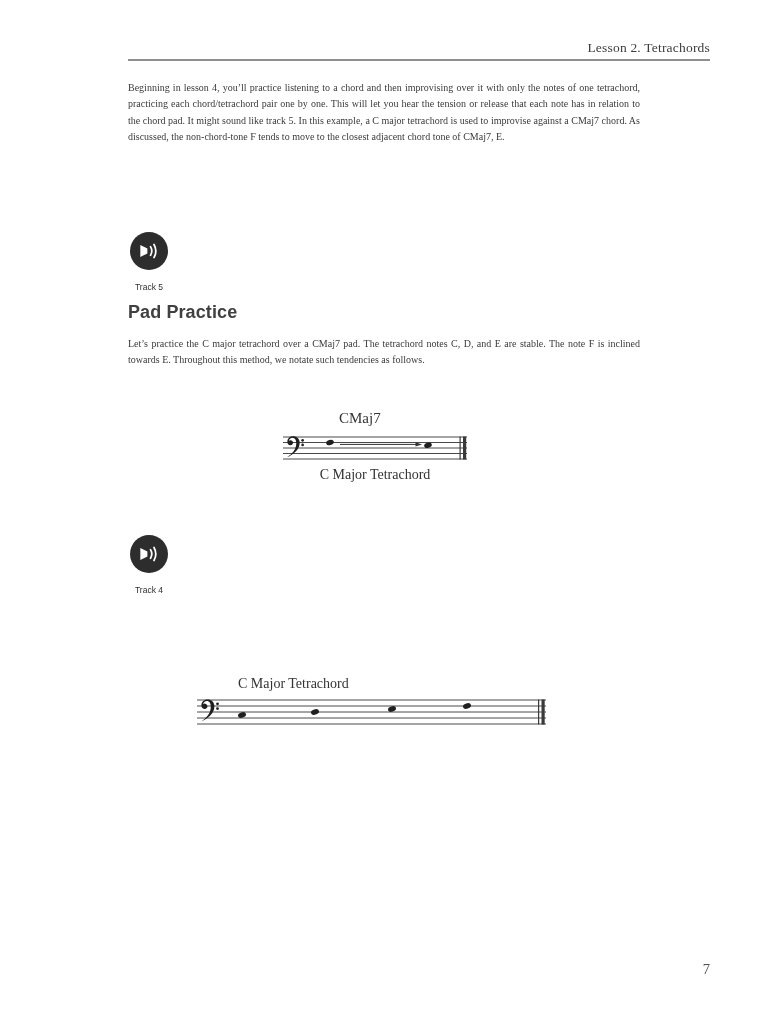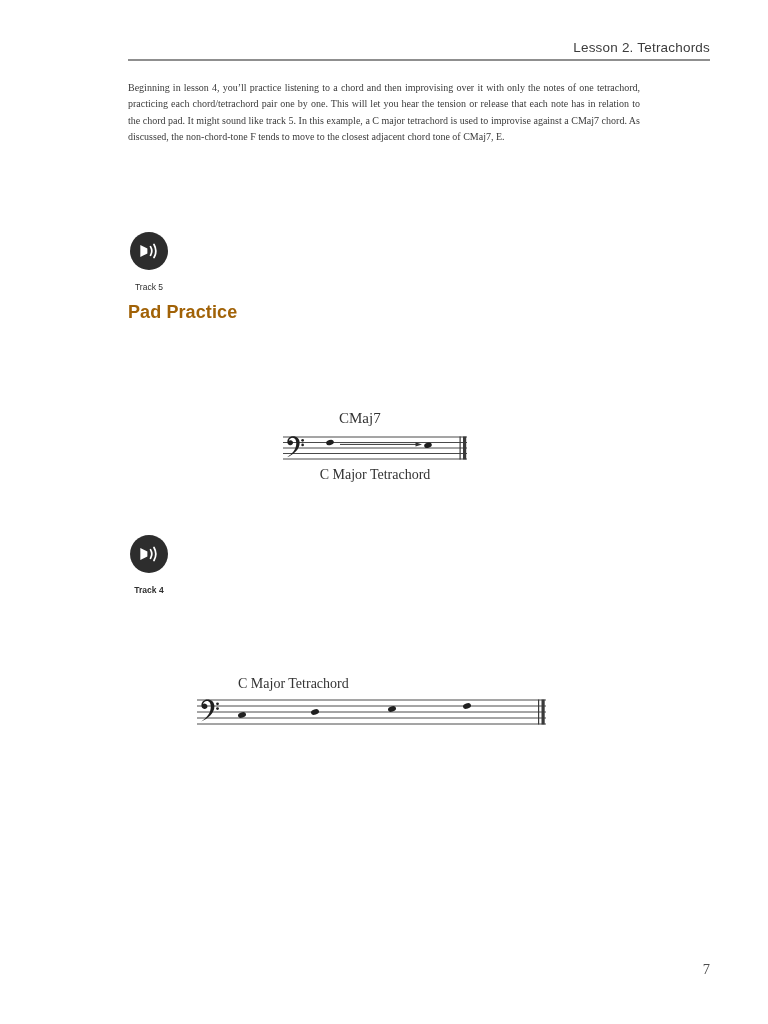--- a/index.html
+++ b/index.html
@@ -10,21 +10,21 @@
     margin: 0 auto;
     background: #ffffff;
     font-family: "Liberation Serif", serif;
     color: #3a3a3a;
     overflow: hidden;
   }
   .header-title {
     position: absolute;
     top: 40px;
     right: 58px;
-    font-family: Liberation Sans, sans-serif;
+    font-family: Liberation Serif, serif;
     font-size: 13.5px;
     color: #3c3c3c;
     letter-spacing: 0.2px;
     text-align: center;
   }
   .header-rule {
     position: absolute;
     left: 128px;
     top: 59px;
     width: 582px;
@@ -43,31 +43,31 @@
   .para-intro { top: 80px; }
   .para-section { top: 336px; }
   .para-play { top: 600px; }
   .section-heading {
     position: absolute;
     left: 128px;
     top: 302px;
     font-family: "Liberation Sans", sans-serif;
     font-weight: bold;
     font-size: 18px;
-    color: #a16207;
+    color: #404040;
     letter-spacing: 0.1px;
   }
   .track-block {
     position: absolute;
     left: 126px;
     width: 46px;
     text-align: center;
   }
   .track5-block { top: 232px; }
-  .track4-block { top: 535px; font-weight: bold; }
+  .track4-block { top: 535px; }
   .track-circle {
     width: 38px;
     height: 38px;
     margin: 0 auto;
     border-radius: 50%;
     background: #2d2d2d;
     display: flex;
     align-items: center;
     justify-content: center;
   }
@@ -133,20 +133,21 @@
         <polygon points="4,6.5 10.5,9.8 10.5,14.2 4,17.5" fill="#ffffff"></polygon>
         <path class="wave" d="M13.4 8 Q15.8 12 13.4 16"></path>
         <path class="wave" d="M16.6 6 Q20 12 16.6 18"></path>
       </svg>
     </div>
     <div class="track-label">Track 5</div>
   </div>
 
   <div class="section-heading">Pad Practice</div>
 
+  <div class="body-para para-section">Let’s practice the C major tetrachord over a CMaj7 pad. The tetrachord notes C, D, and E are stable. The note F is inclined towards E. Throughout this method, we notate such tendencies as follows.</div>
 
   <div class="chord-label">CMaj7</div>
 
   <svg class="staff1" width="184" height="32" viewBox="0 0 184 32">
     <line class="staff-line" x1="0" y1="4" x2="184" y2="4"></line>
     <line class="staff-line" x1="0" y1="9.5" x2="184" y2="9.5"></line>
     <line class="staff-line" x1="0" y1="15" x2="184" y2="15"></line>
     <line class="staff-line" x1="0" y1="20.5" x2="184" y2="20.5"></line>
     <line class="staff-line" x1="0" y1="26" x2="184" y2="26"></line>
     <g class="clef" transform="translate(3,2.8) scale(0.95)">

